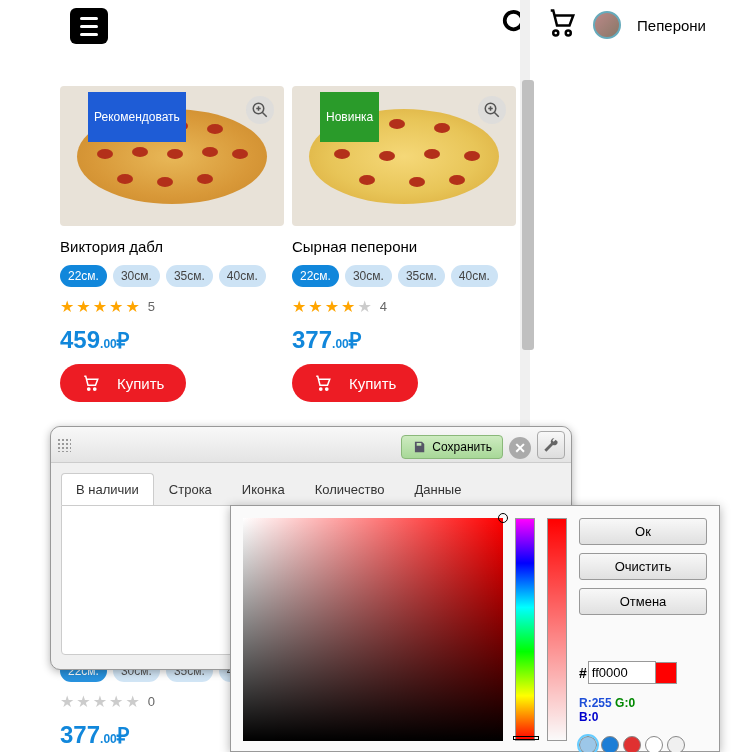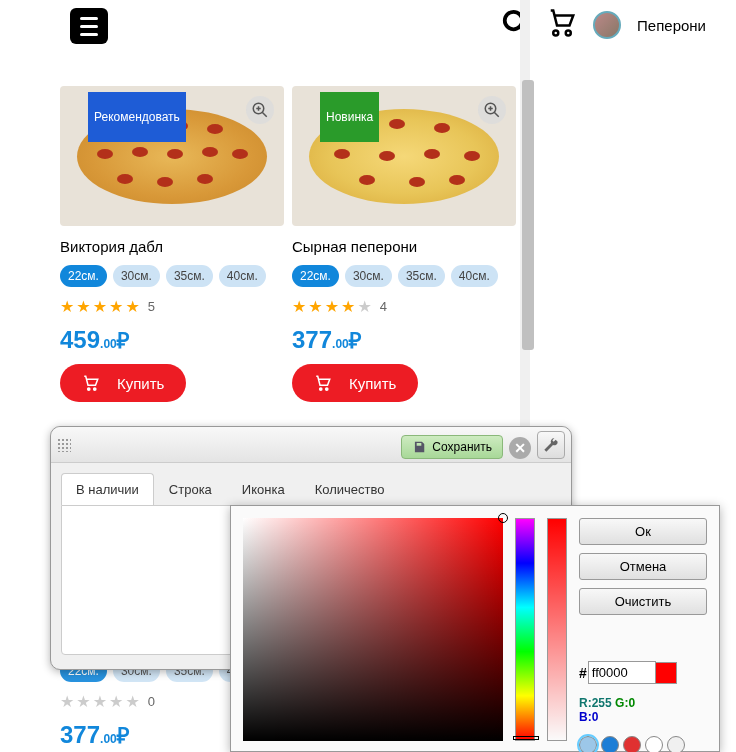--- a/index.html
+++ b/index.html
@@ -71,21 +71,21 @@
 .alpha-strip::before { content:""; position:absolute; inset:0; z-index:-1;
   background-image: linear-gradient(45deg,#ccc 25%,transparent 25%),linear-gradient(-45deg,#ccc 25%,transparent 25%),linear-gradient(45deg,transparent 75%,#ccc 75%),linear-gradient(-45deg,transparent 75%,#ccc 75%);
   background-size: 8px 8px; background-position:0 0,0 4px,4px -4px,-4px 0; }
 .cp-controls { flex: 1; display: flex; flex-direction: column; gap: 8px; }
 .cp-btn { background: linear-gradient(#f8f8f8,#e0e0e0); border: 1px solid #999; border-radius: 3px; padding: 5px 0; font-size: 13px; cursor: pointer; }
 .hex-row { display: flex; align-items: center; margin-top: 38px; }
 .hex-row input { width: 68px; font-size: 13px; padding: 3px; border: 1px solid #999; }
 .hex-swatch { width: 22px; height: 22px; background: #ff0000; border: 1px solid #999; margin-left: -1px; }
 .hash { font-weight: bold; font-size: 14px; margin-right: 1px; }
 .rgb-text { font-size: 12px; margin-top: 4px; }
-.rgb-text .rv { color: #0f766e; font-weight:bold;margin-top:12px; }
+.rgb-text .rv { color: #1d4ed8; font-weight:bold;margin-top:12px; }
 .rgb-text .gv { color: #080; font-weight:bold; }
 .rgb-text .bv { color: #00c; font-weight:bold; }
 .swatches { display: flex; gap: 4px; margin-top: 4px; }
 .sw { width: 18px; height: 18px; border-radius: 50%; border: 1px solid #888; }
 .sw.sel { outline: 2px solid #6cf; }
 </style>
 </head>
 <body>
 
 <div class="header">
@@ -260,20 +260,21 @@
             <path d="M22 7a5 5 0 01-7 5L5 22l-3-3L12 9a5 5 0 015-7l-3 3 2 2 3-3z"></path>
           </svg>
       </div>
     </div>
   </div>
   <div class="tabs">
     <div class="tab active">В наличии</div>
     <div class="tab">Строка</div>
     <div class="tab">Иконка</div>
     <div class="tab">Количество</div>
+    <div class="tab">Данные</div>
   </div>
   <div class="tab-body">
     <div class="field-row">
       <span class="field-icon">≡</span>
       <span>:</span>
     </div>
     <div class="field-row">
       <span class="field-icon">≡</span>
       <span>:</span>
       <span class="field-icon">⬚</span>
@@ -289,22 +290,22 @@
 <div class="color-picker">
   <div class="sat-box">
     <div class="sat-cursor"></div>
   </div>
   <div class="hue-strip">
     <div class="hue-cursor"></div>
   </div>
   <div class="alpha-strip"></div>
   <div class="cp-controls">
     <button class="cp-btn">Ок</button>
+    <button class="cp-btn">Очистить</button>
     <button class="cp-btn">Отмена</button>
-    <button class="cp-btn">Очистить</button>
     <div class="hex-row">
       <span class="hash">#</span>
       <input type="text" value="ff0000" style="">
       <div class="hex-swatch"></div>
     </div>
     <div class="rgb-text">
       <span class="rv"><span>R:</span><span>255</span></span>
       <span class="gv"><span>G:</span><span>0</span></span><br>
       <span class="bv"><span>B:</span><span>0</span></span>
     </div>

